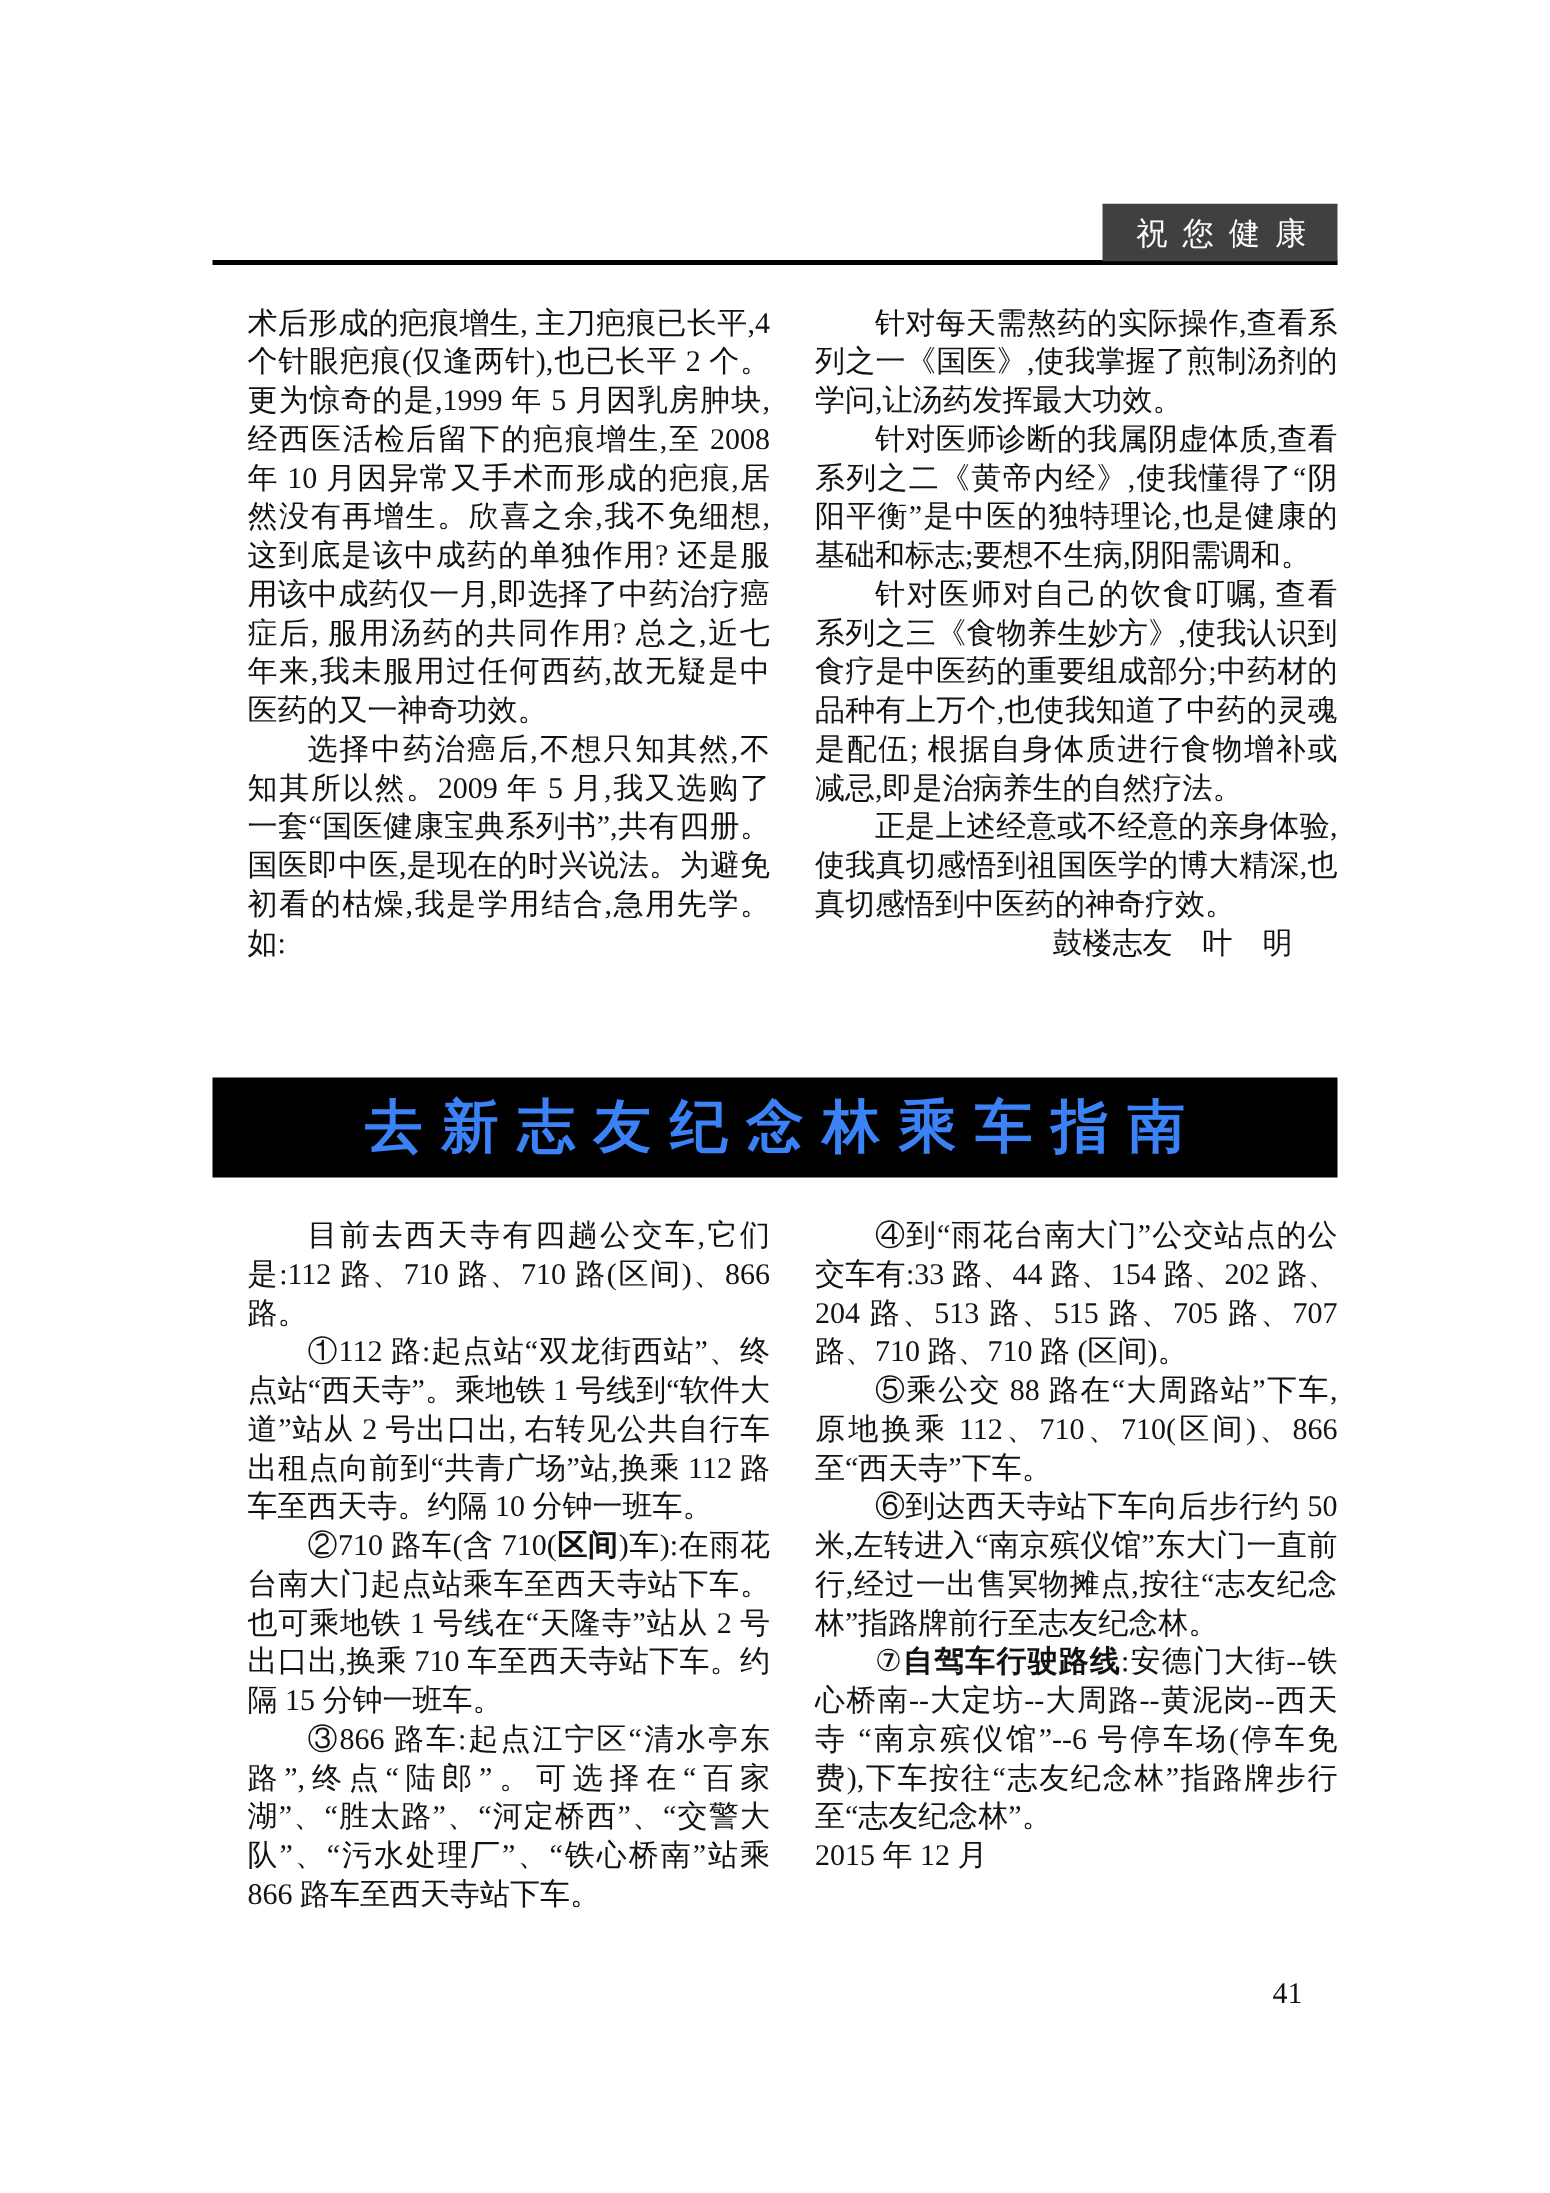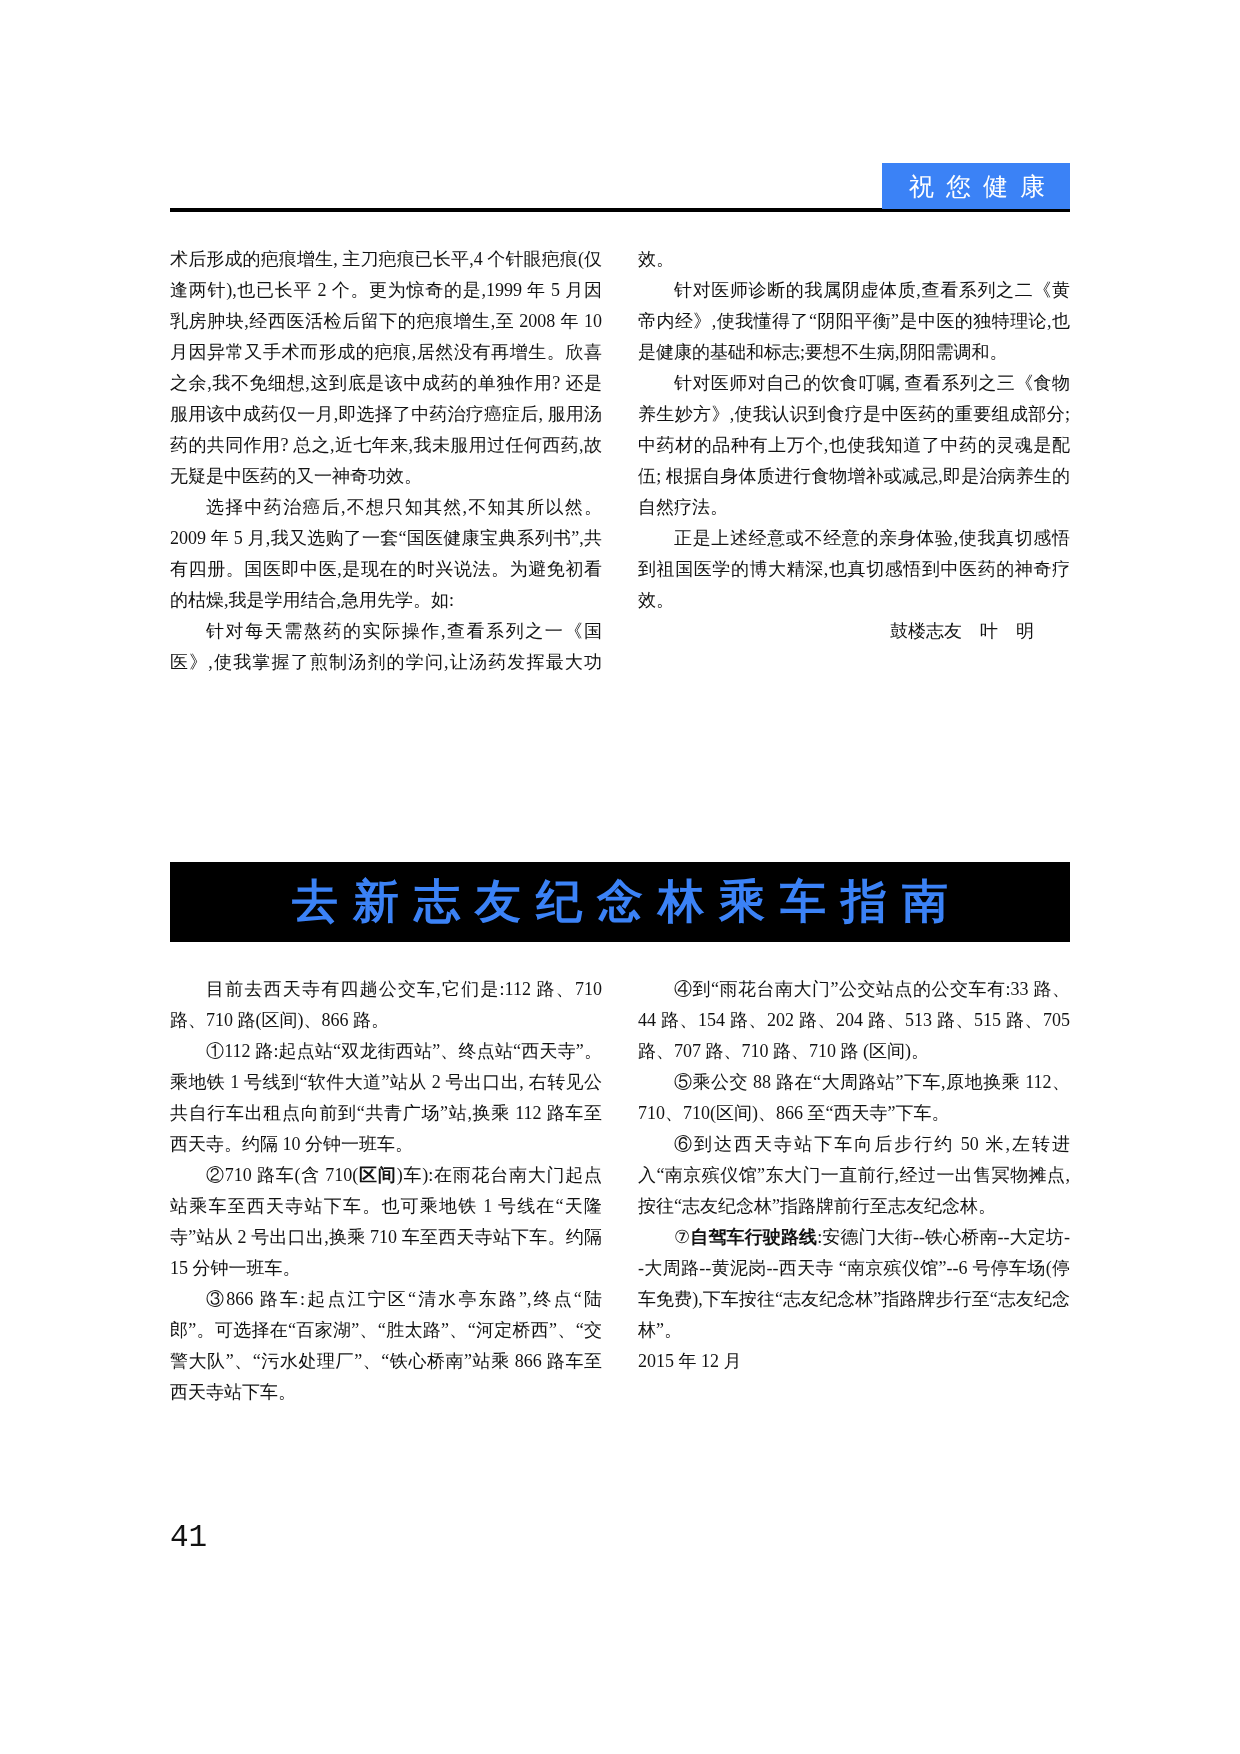--- a/index.html
+++ b/index.html
@@ -12,31 +12,31 @@
     font-family: "Liberation Serif", "DejaVu Serif", serif;
     color: #121212;
   }
   .content { width: 900px; margin: 0 auto; padding-top: 165px; }
 
   
   .masthead { position: relative; height: 47px; border-bottom: 4px solid #000; }
   .badge {
     position: absolute; right: 0; bottom: -1px;
     width: 188px; height: 46px;
-    background: #3b82f6; color: #fff;
+    background: #404040; color: #fff;
     display: flex; align-items: center; justify-content: center;
     font-family: "Liberation Sans", "DejaVu Sans", sans-serif;
     font-size: 25px; letter-spacing: 12px; padding-left: 14px;
   }
 
   
   .article {
-    font-size: 18px; line-height: 31px;
+    font-size: 24px; line-height: 31px;
     text-align: justify; text-justify: inter-ideograph;
-    orphans: 1; widows: 1;
+    orphans: 1; widows: 1; margin-left: 28px;
   }
   .a1 { margin-top: 32px; columns: 2; column-gap: 36px; min-height: 589px; }
   .a2 { margin-top: 32px; columns: 2; column-gap: 36px; min-height: 496px; }
   .para { text-align: justify; }
   .para.indent { text-indent: 2em; }
   .para strong { font-weight: 700; }
 
   .sig-block { }
   .sig-a1 { text-align: right; padding-right: 36px; font-family: Liberation Serif, serif; }
   .office  { text-align: right; padding-right: 70px; }
@@ -47,23 +47,22 @@
     margin-top: 29px; height: 80px; background: #000;
     display: flex; align-items: center; justify-content: center;
   }
   .banner h1 {
     color: #3b82f6; font-weight: 700; font-size: 46px;
     font-family: "Liberation Sans", "DejaVu Sans", sans-serif;
     letter-spacing: 15px; padding-left: 15px; white-space: nowrap;
   }
 
   .page-number {
-    margin-top: 50px; padding-right: 28px;
-    font-size: 31px;
-    font-family: Liberation Mono, monospace;
+    margin-top: 50px; text-align: right; padding-right: 28px;
+    font-size: 24px;
   }
 </style>
 </head>
 <body>
 
 <div class="page">
   <div class="content">
 
     <div class="masthead">
       <div class="badge">祝您健康</div>

